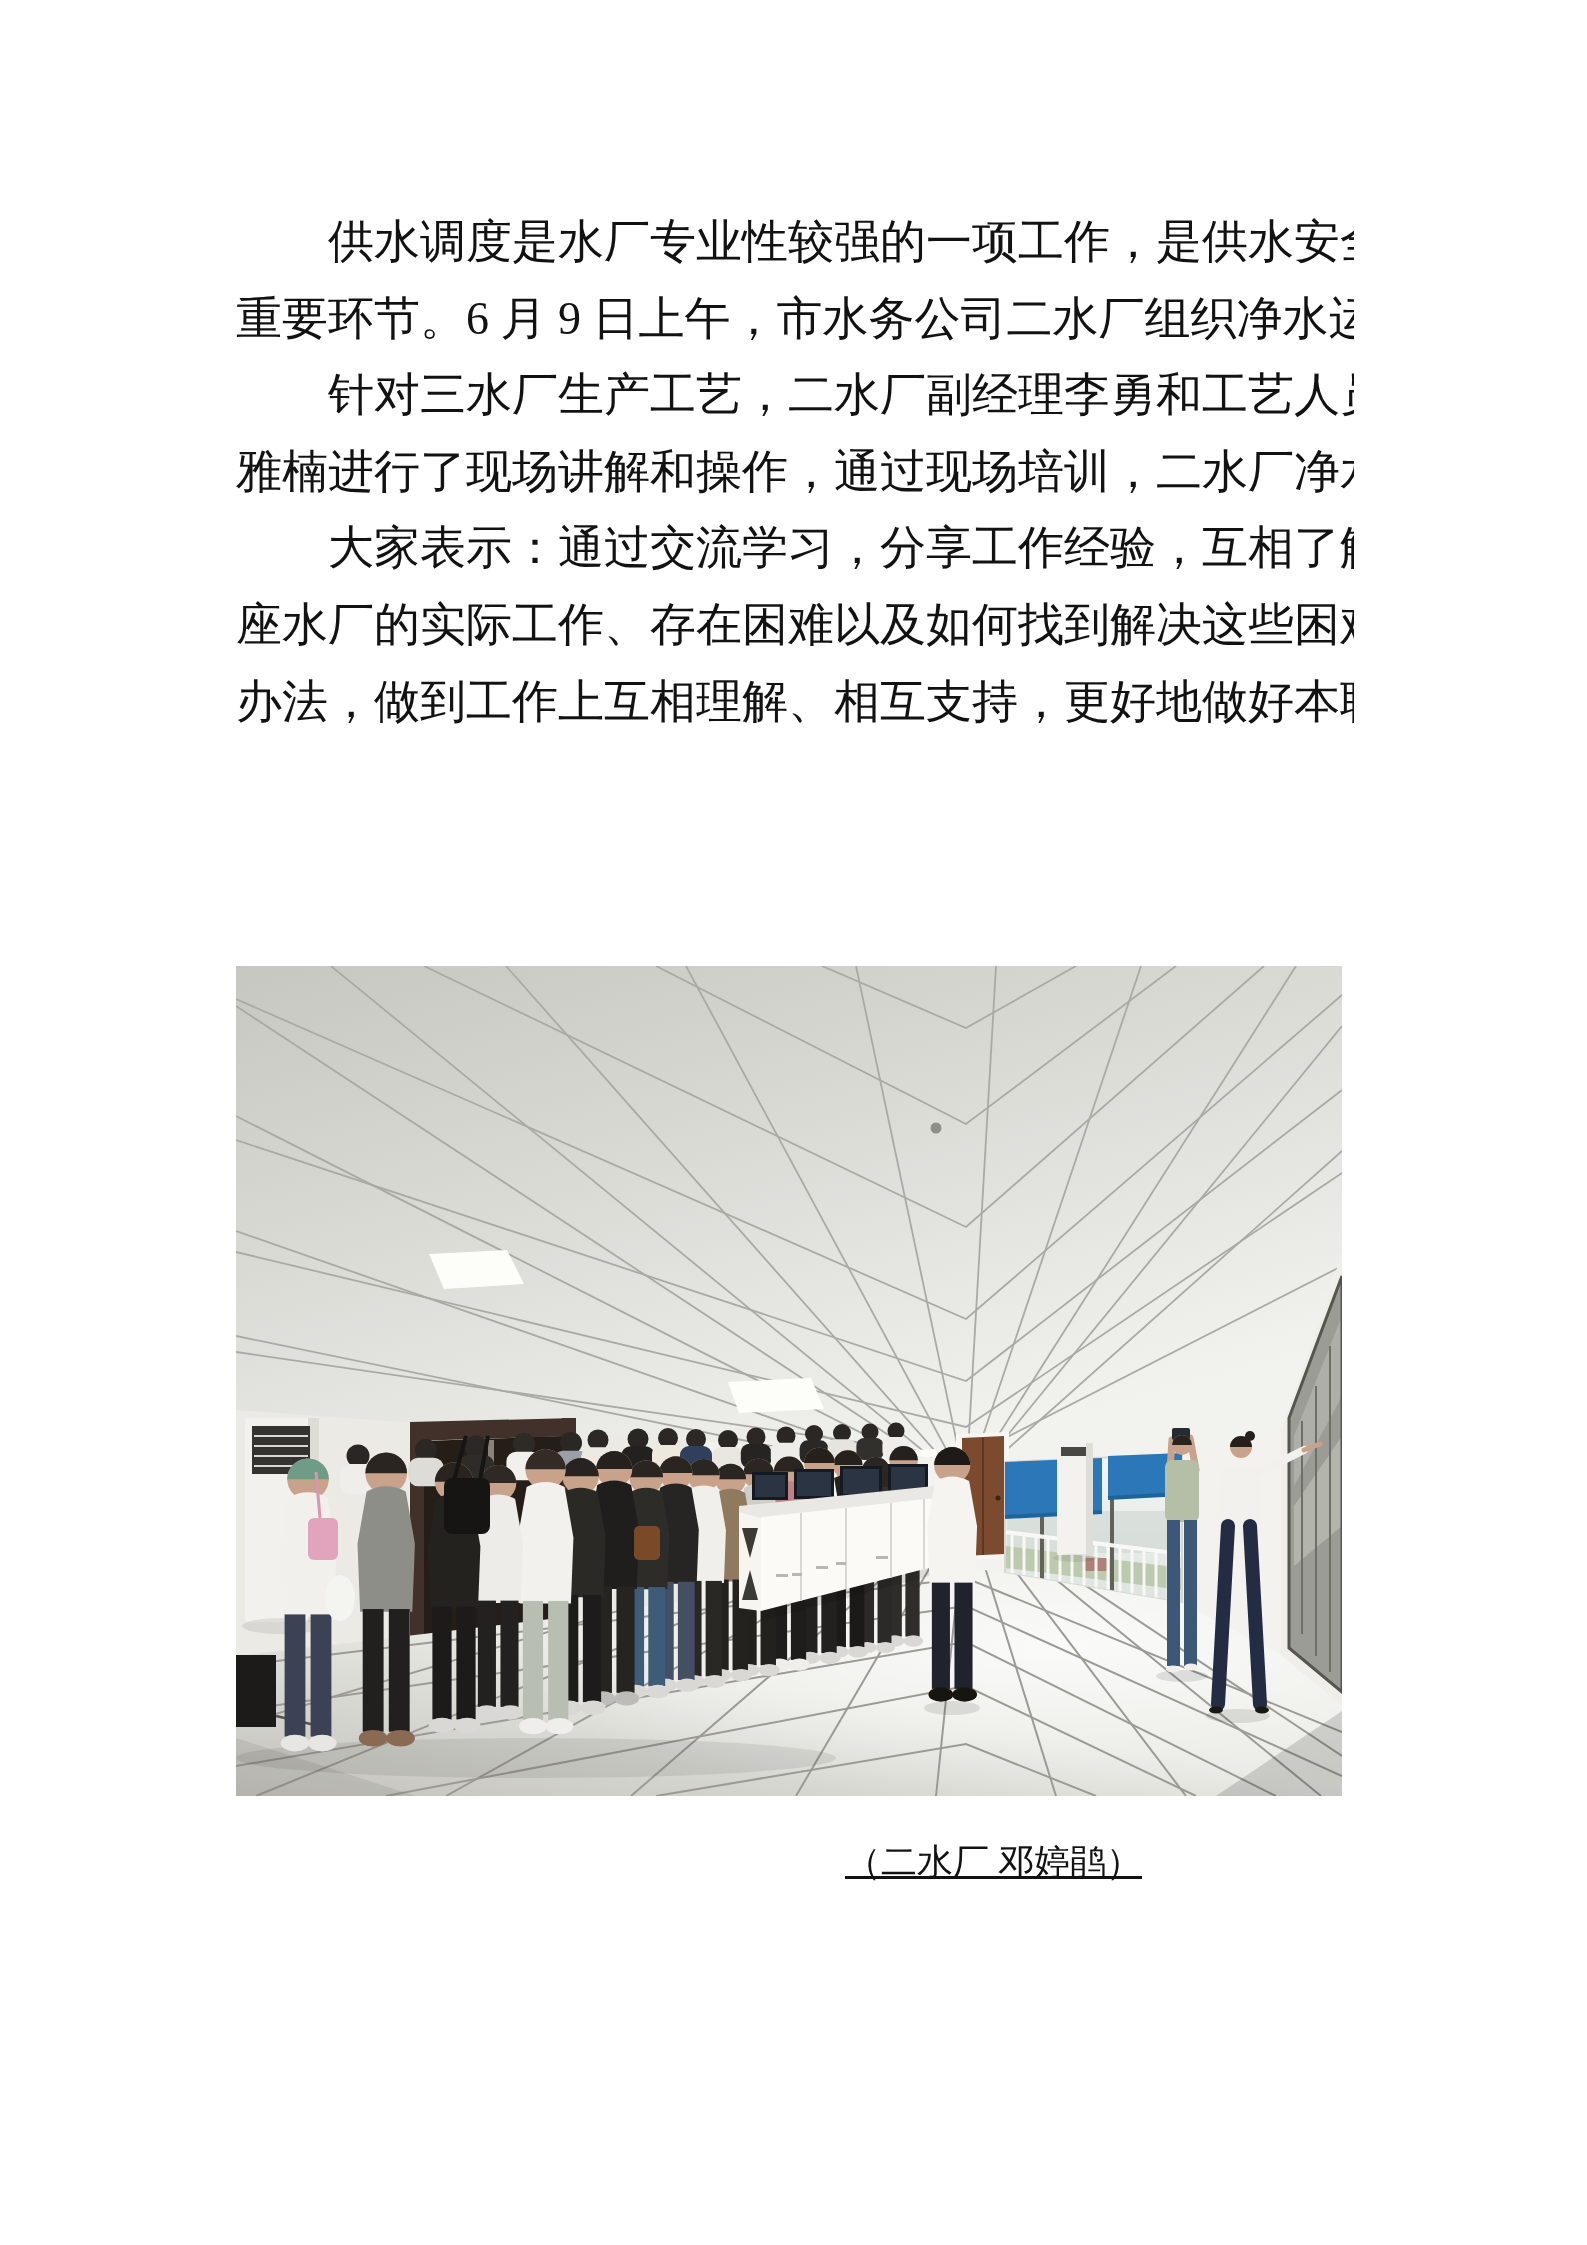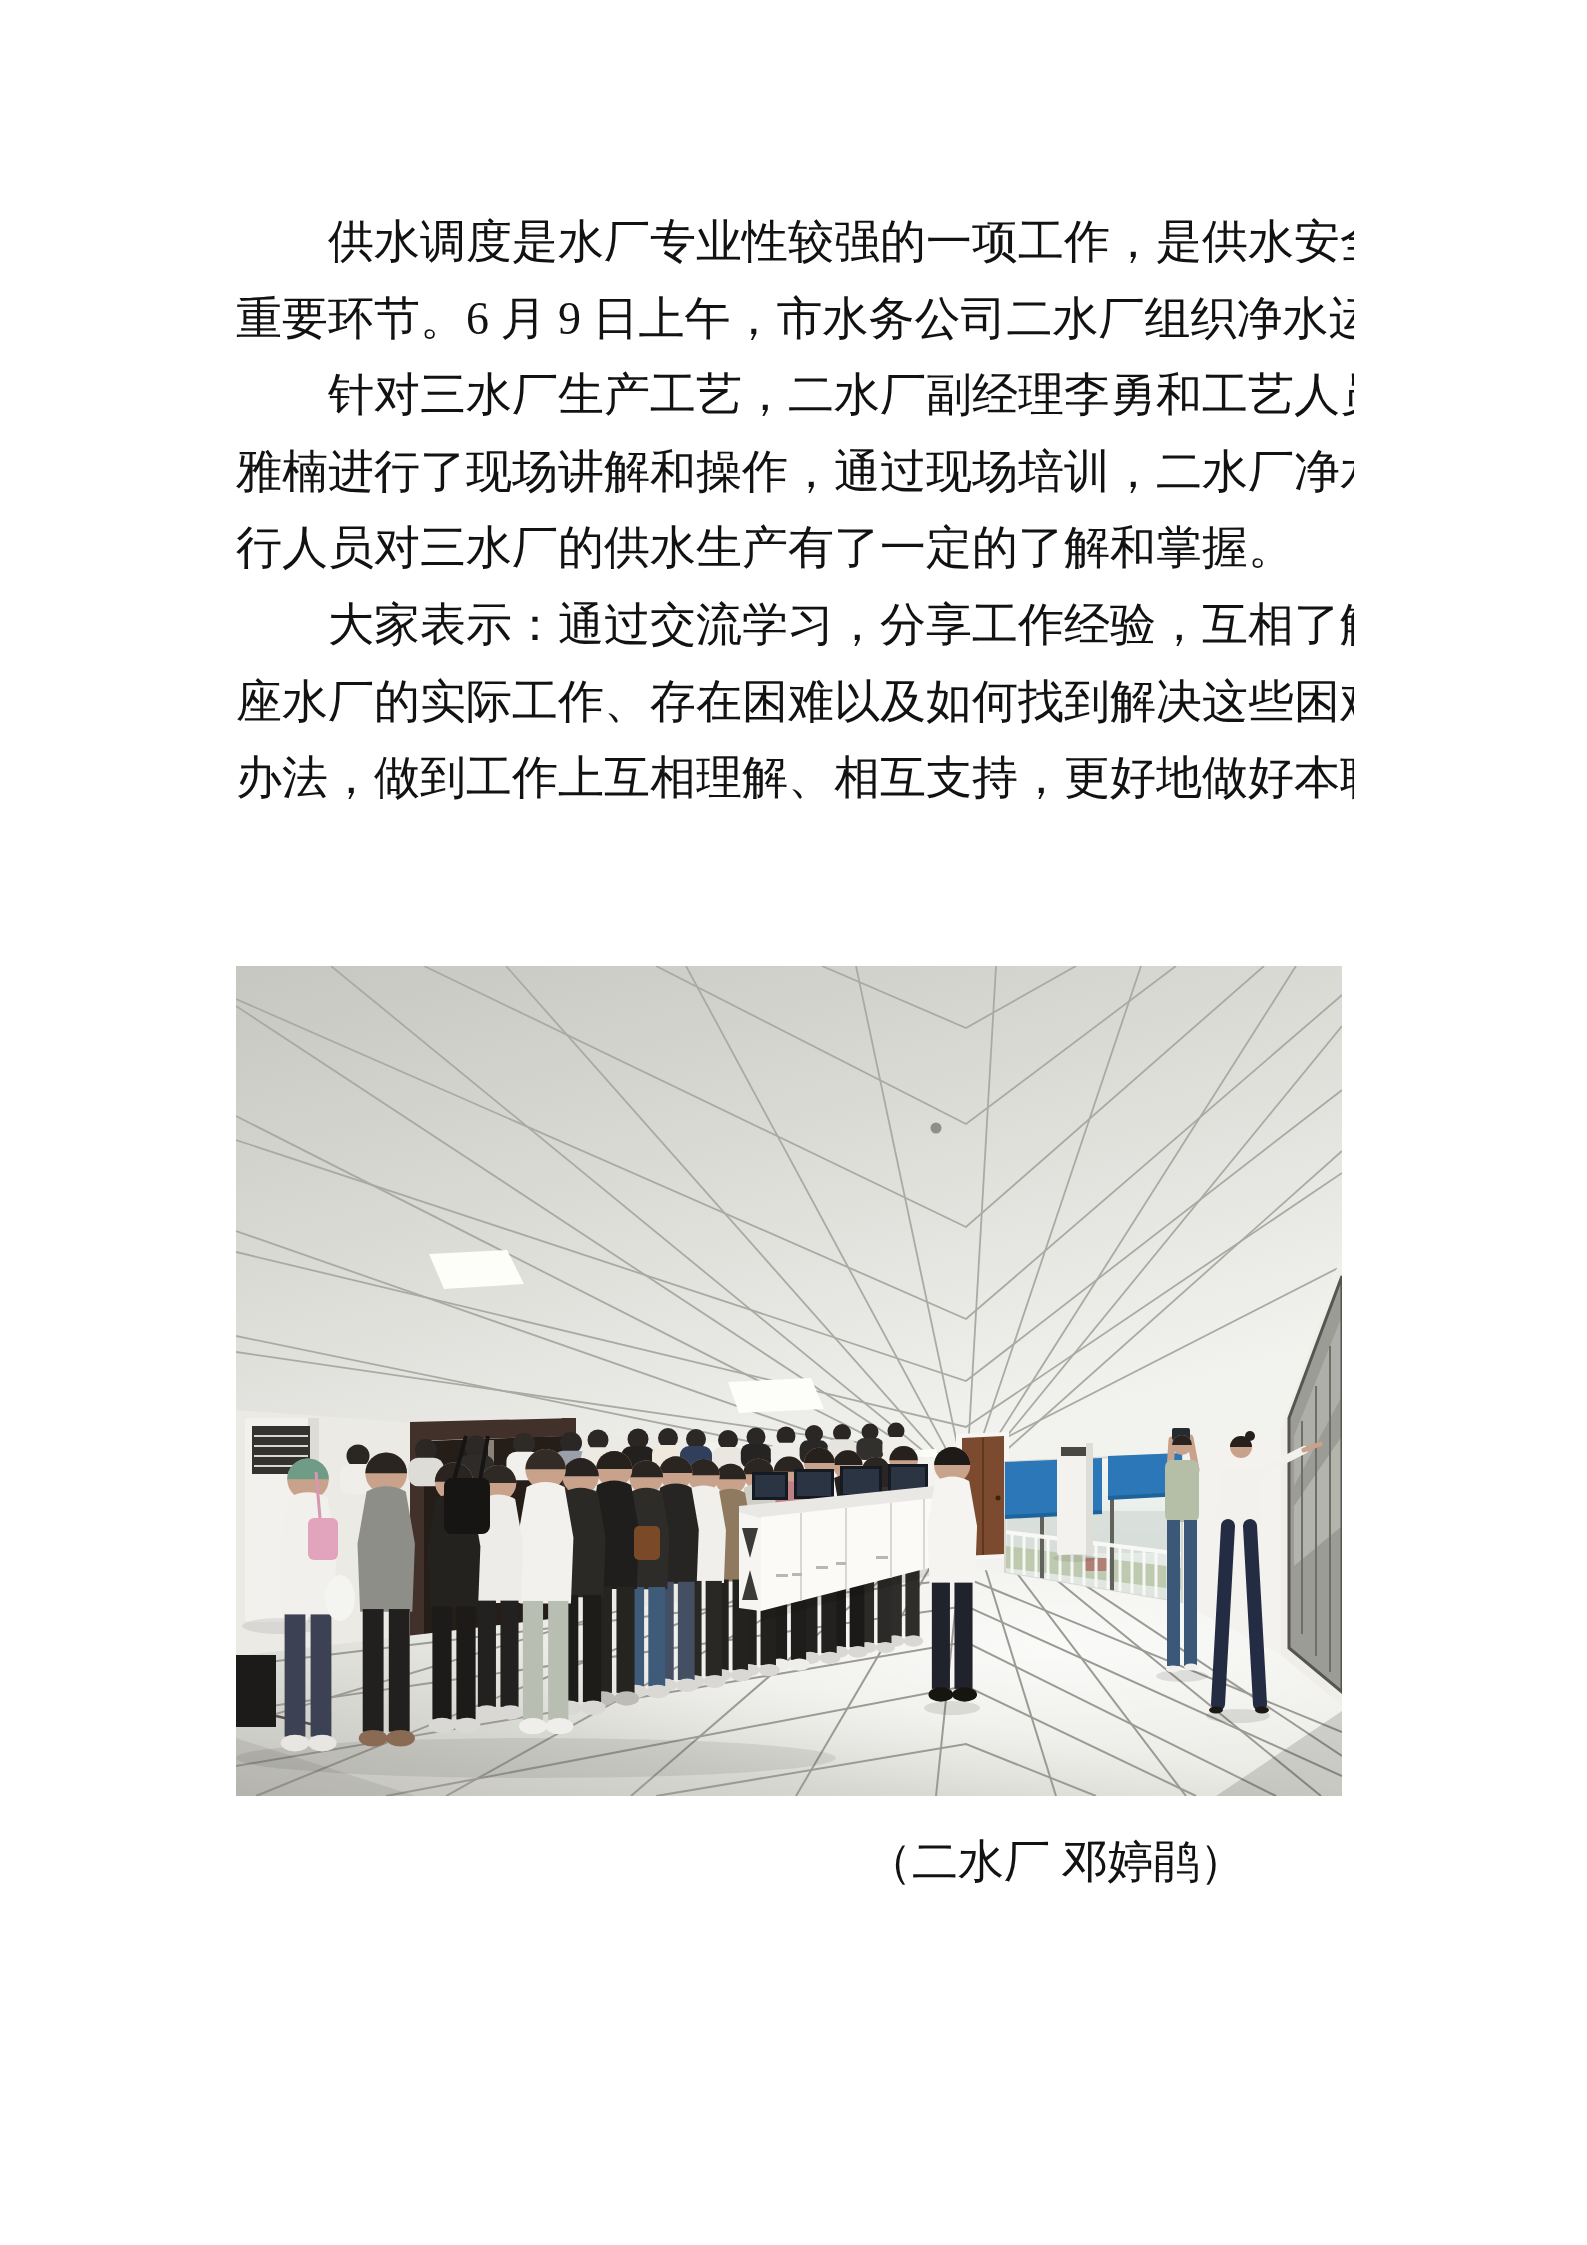--- a/index.html
+++ b/index.html
@@ -22,39 +22,38 @@
     overflow:hidden;white-space:nowrap;
   }
   .bline.ind{text-indent:92px;}
   .bline.pend{text-align-last:left;}
   .photo{
     position:absolute;left:236px;top:966px;width:1106px;height:830px;
     margin:0;padding:0;
   }
   .photo svg{display:block;width:1106px;height:830px;}
   .captionrow{
-    position:absolute;left:248px;top:1822px;width:1118px;
-    height:80px;line-height:80px;font-size:46px;
+    position:absolute;left:227px;top:1822px;width:1118px;
+    height:80px;line-height:80px;font-size:36px;text-decoration:underline;
   }
   .captionrow span{margin-left:618px;}
 </style>
 </head>
 <body>
 
 <div class="page">
 
   <div class="textblock">
     <div>
       <div class="bline ind">供水调度是水厂专业性较强的一项工作，是供水安全的</div>
       <div class="bline">重要环节。6 月 9 日上午，市水务公司二水厂组织净水运行</div>
     </div>
     <div>
       <div class="bline ind">针对三水厂生产工艺，二水厂副经理李勇和工艺人员黄</div>
       <div class="bline">雅楠进行了现场讲解和操作，通过现场培训，二水厂净水运</div>
-      <div class="bline pend">行人员对三水厂的供水生产有了一定的了解和掌握。</div>
     </div>
     <div>
       <div class="bline ind">大家表示：通过交流学习，分享工作经验，互相了解两</div>
       <div class="bline">座水厂的实际工作、存在困难以及如何找到解决这些困难的</div>
       <div class="bline">办法，做到工作上互相理解、相互支持，更好地做好本职工</div>
     </div>
   </div>
 
   <figure class="photo">
     <svg viewBox="0 0 1106 830" xmlns="http://www.w3.org/2000/svg" role="img" aria-label="二水厂净水运行岗位人员在三水厂中控大厅参观学习，工作人员在大屏前讲解，众人在调度台旁聆听">

